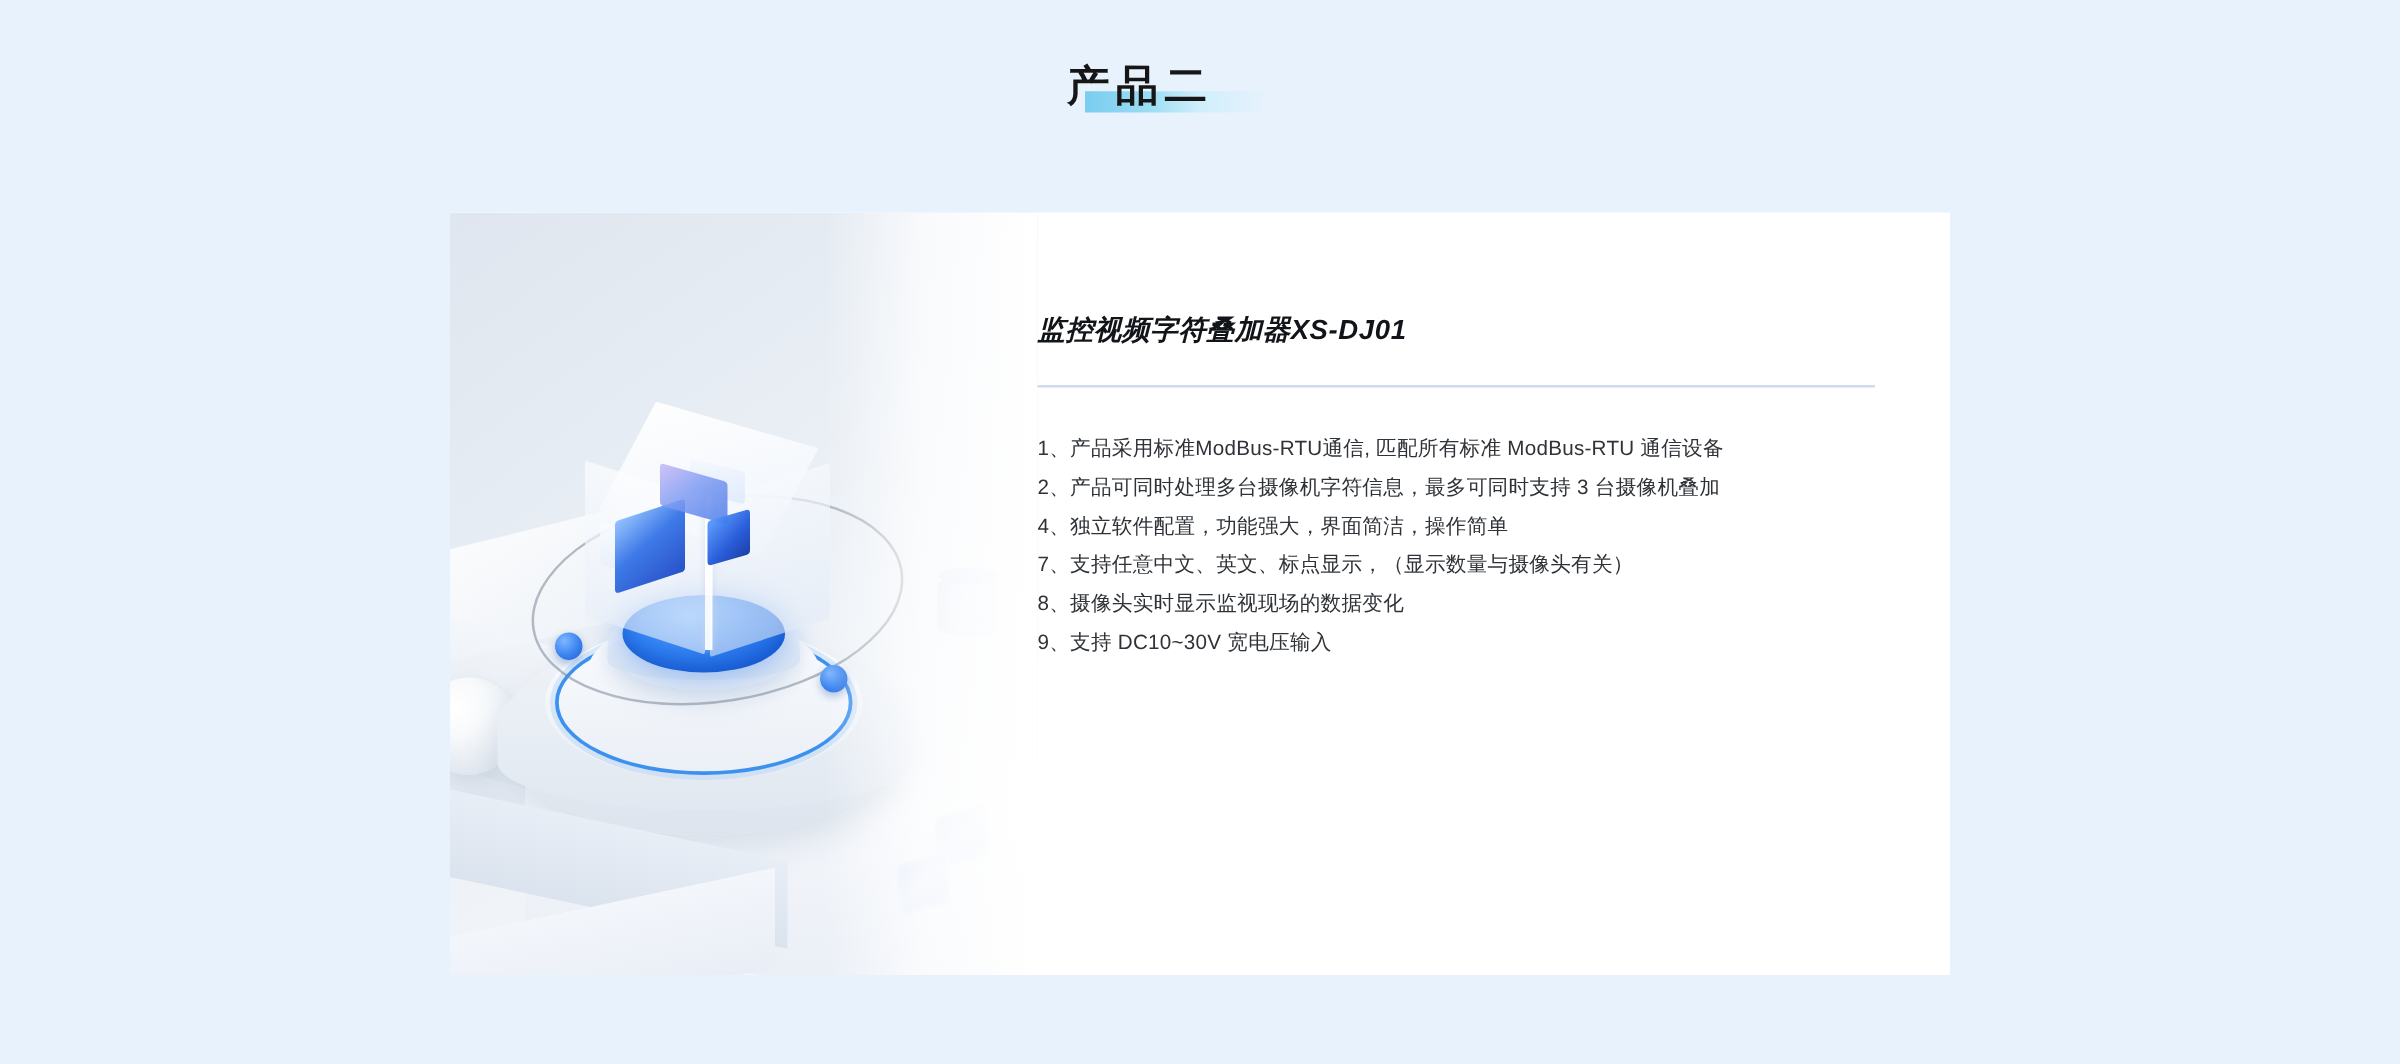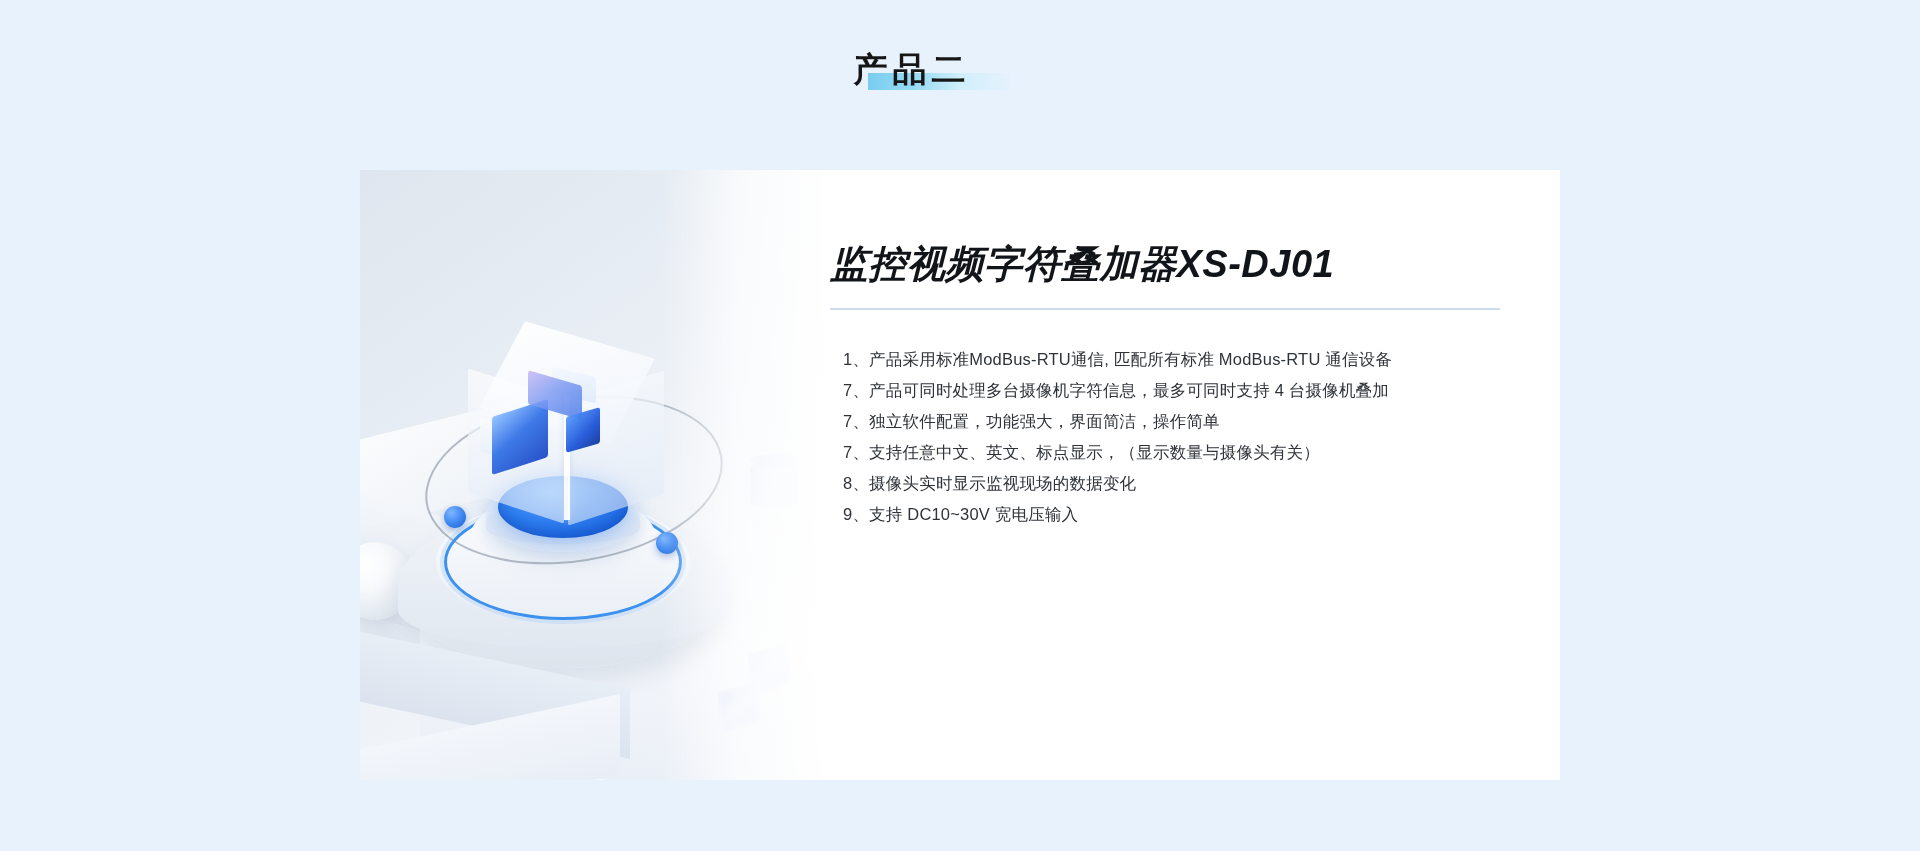--- a/index.html
+++ b/index.html
@@ -356,21 +356,21 @@
 
   
   .product-info {
     position: relative;
     flex: 1;
     padding: 74px 60px 0 0;
     background: transparent;
   }
 
   .product-title {
-    font-size: 38px;
+    font-size: 22px;
     font-weight: bold;
     font-style: italic;
     color: #111418;
     letter-spacing: .5px;
     line-height: 40px;
     white-space: nowrap;
   }
 
   .title-divider {
     margin-top: 24px;
@@ -385,21 +385,20 @@
   }
 
   .feature-item {
     font-size: 16.5px;
     color: #2f3338;
     line-height: 31px;
     margin-bottom: 0px;
     padding: 0;
     white-space: nowrap;
     letter-spacing: .2px;
-    margin-left: 13px;
   }
 </style>
 </head>
 <body>
 
 <div class="section-heading">
   <div class="heading-inner">
     <div class="heading-underline"></div>
     <div class="heading-text">产品二</div>
   </div>
@@ -458,21 +457,21 @@
 
     <div class="visual-fade"></div>
   </div>
 
   <div class="product-info">
     <div class="product-title">监控视频字符叠加器XS-DJ01</div>
     <div class="title-divider"></div>
 
     <ul class="feature-list">
       <li class="feature-item">1、产品采用标准ModBus-RTU通信, 匹配所有标准 ModBus-RTU 通信设备</li>
-      <li class="feature-item">7、产品可同时处理多台摄像机字符信息，最多可同时支持 4 台摄像机叠加</li>
-      <li class="feature-item">7、独立软件配置，功能强大，界面简洁，操作简单</li>
+      <li class="feature-item">2、产品可同时处理多台摄像机字符信息，最多可同时支持 3 台摄像机叠加</li>
+      <li class="feature-item">4、独立软件配置，功能强大，界面简洁，操作简单</li>
       <li class="feature-item">7、支持任意中文、英文、标点显示，（显示数量与摄像头有关）</li>
       <li class="feature-item">8、摄像头实时显示监视现场的数据变化</li>
       <li class="feature-item">9、支持 DC10~30V 宽电压输入</li>
     </ul>
   </div>
 
 </div>
 
 </body></html>

